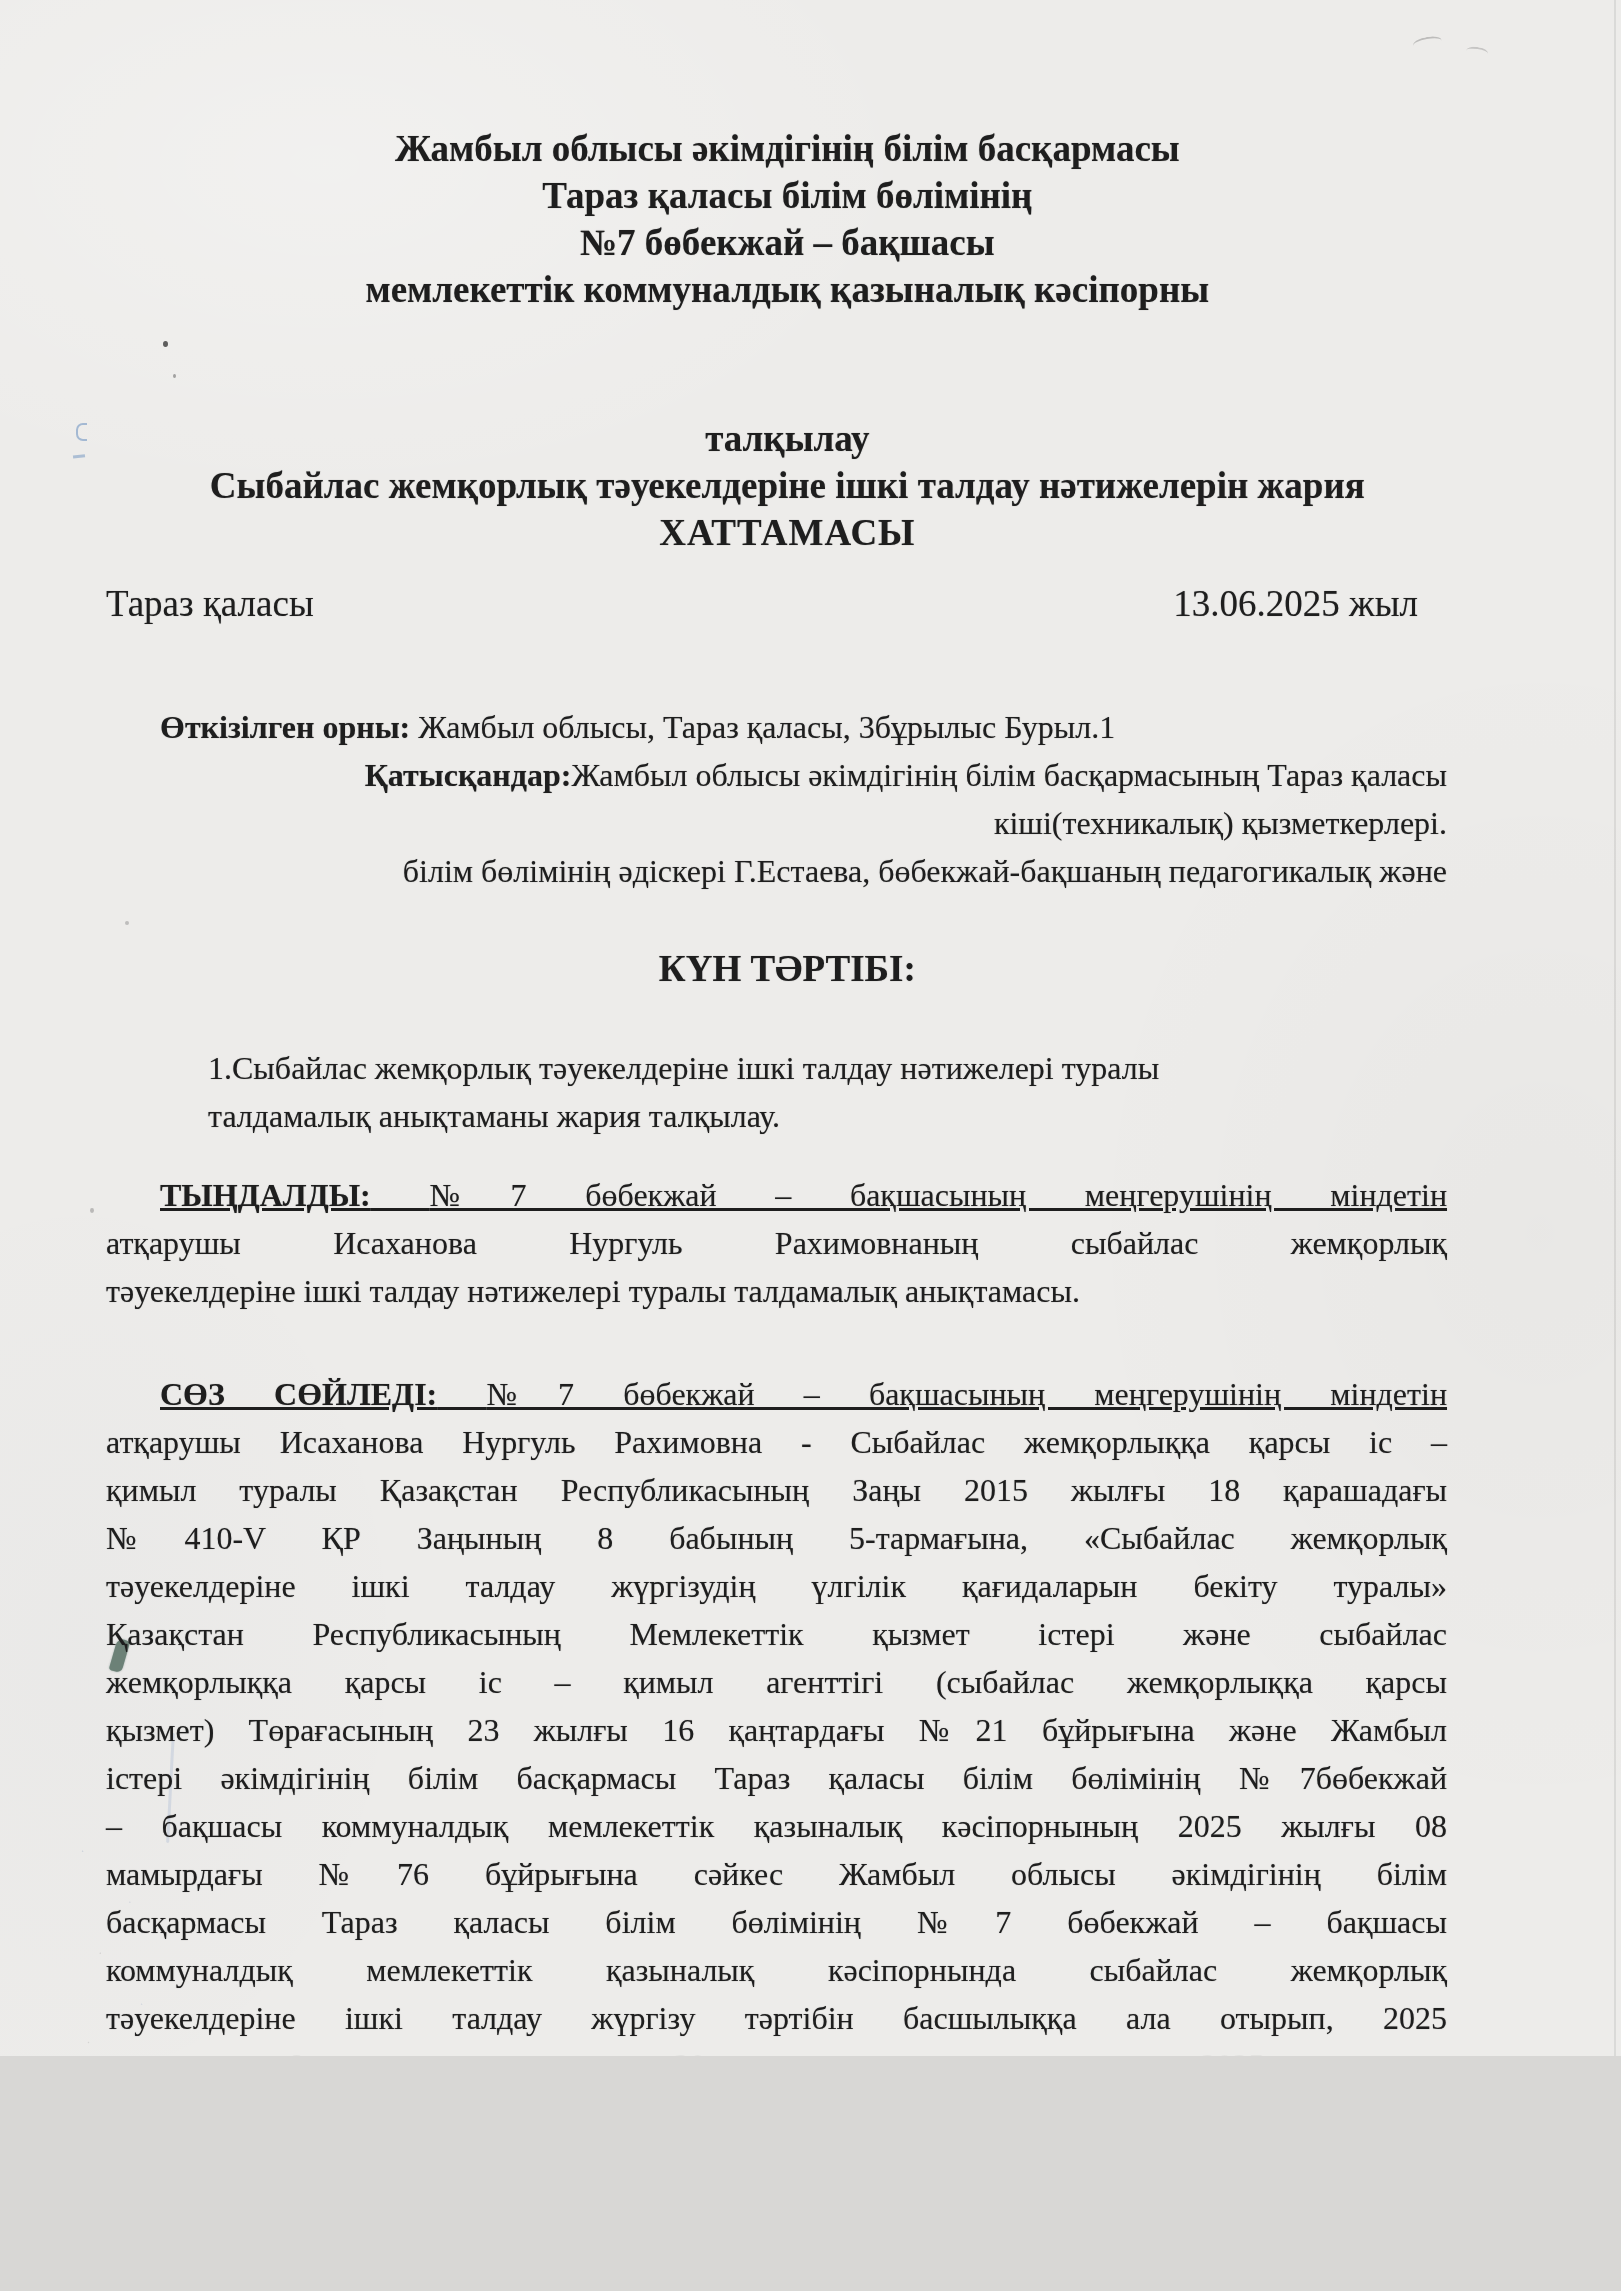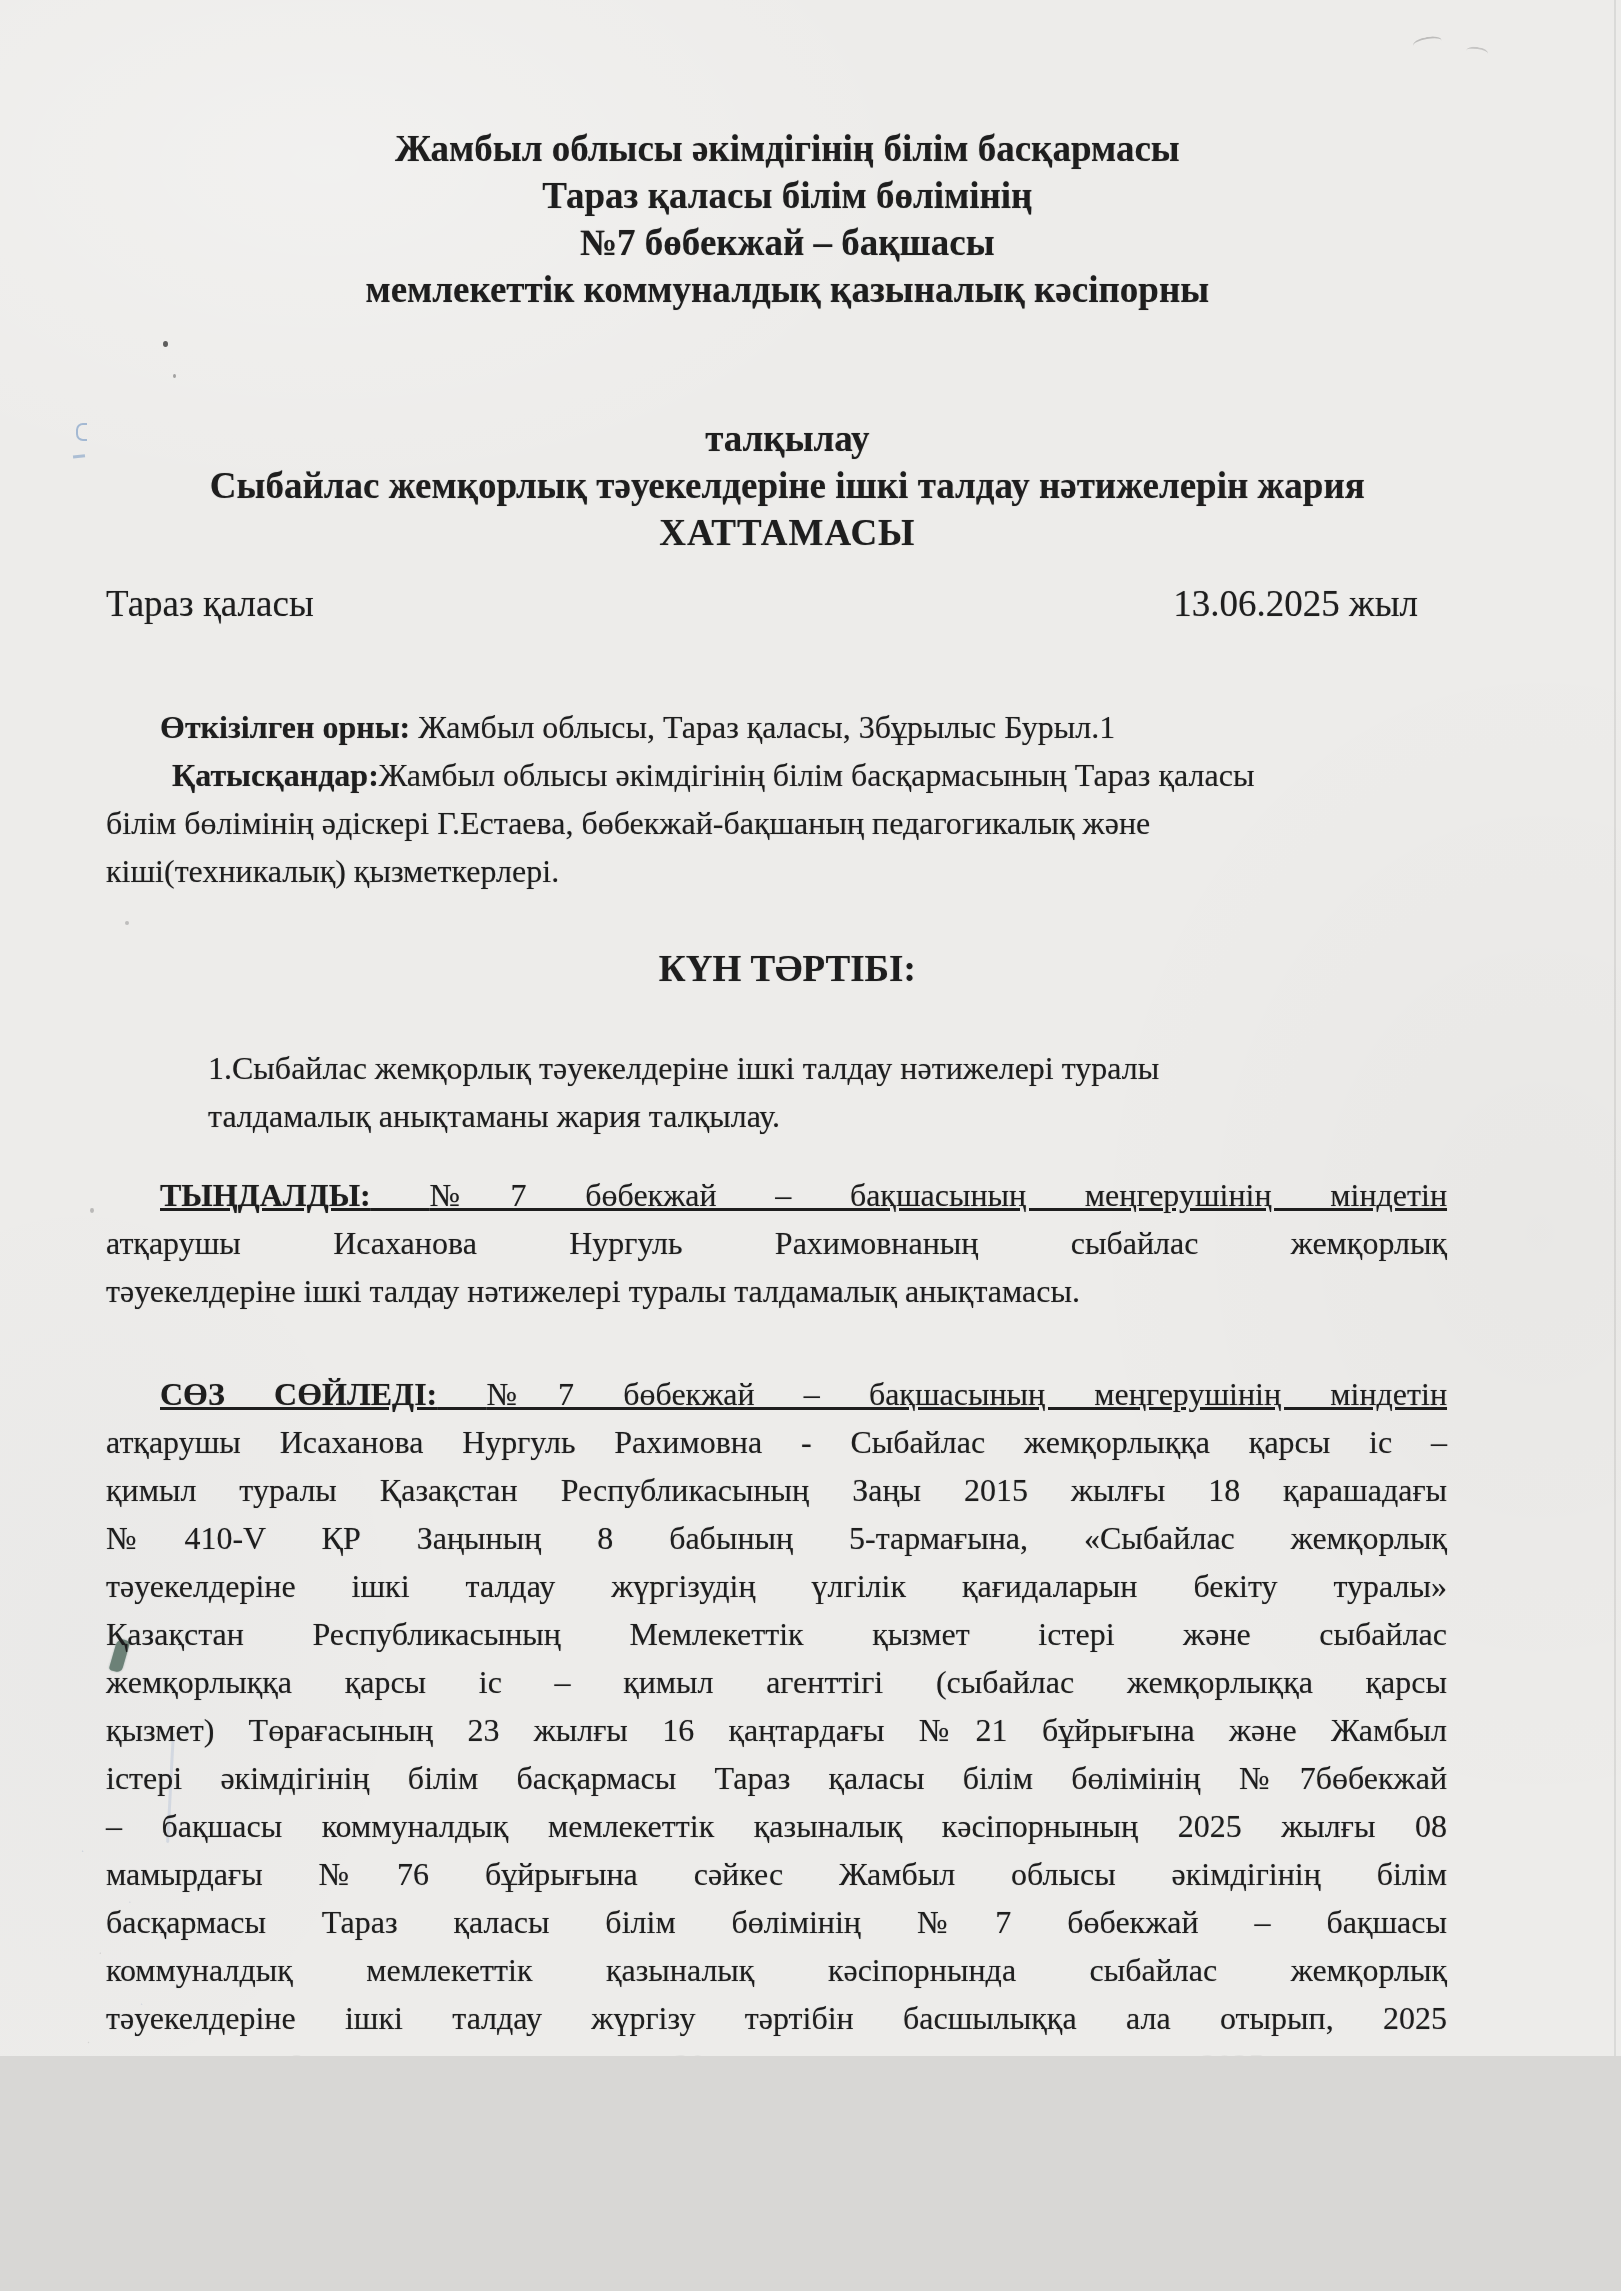--- a/index.html
+++ b/index.html
@@ -17,21 +17,21 @@
     color:#1e1e1e;
   }
   .content{position:absolute;left:106px;top:0;width:1341px;}
   .txt{text-shadow:0 0 1px rgba(40,40,40,0.45);}
   .org-header{margin-top:125px;text-align:center;padding-left:21.6px;font-weight:bold;font-size:37px;line-height:47px;}
   .doc-title{margin-top:102px;text-align:center;padding-left:21.6px;font-weight:bold;font-size:37px;line-height:47px;}
   .protocol-word{letter-spacing:1px;}
   .meta-row{margin-top:23.5px;display:flex;justify-content:space-between;font-weight:normal;font-size:37px;line-height:47px;padding-right:29px;}
   .body-text{font-size:32px;line-height:48px;}
   .venue{margin-top:76px;text-indent:54px;}
-  .participants .pline{ text-align:left;}
+  .participants .pline{ text-align:right;}
   .participants .pline.first{text-indent:66px;}
   .section-heading{margin-top:50px;text-align:center;padding-left:21.6px;font-weight:bold;font-size:37px;line-height:48px;}
   .agenda{margin-top:51px;margin-left:102px;}
   .heard{margin-top:31px;}
   .speech{margin-top:55px;}
   .jline{text-align:justify;text-align-last:justify;}
   .jline.first{text-indent:54px;text-decoration:underline;}
   .jline.plain-last{text-align:center;text-align-last:left;}
   .lbl{font-weight:bold;}
   
@@ -91,22 +91,22 @@
 
     <div class="meta-row txt">
       <span>Тараз қаласы</span>
       <span>13.06.2025 жыл</span>
     </div>
 
     <div class="venue body-text txt"><span class="lbl">Өткізілген орны:</span><span> Жамбыл облысы, Тараз қаласы, 3бұрылыс Бурыл.1</span></div>
 
     <div class="participants body-text txt">
       <div class="pline first"><span class="lbl">Қатысқандар:</span><span>Жамбыл облысы әкімдігінің білім басқармасының Тараз қаласы</span></div>
+      <div class="pline">кіші(техникалық) қызметкерлері.</div>
       <div class="pline">білім бөлімінің әдіскері Г.Естаева, бөбекжай-бақшаның педагогикалық және</div>
-      <div class="pline">кіші(техникалық) қызметкерлері.</div>
     </div>
 
     <div class="section-heading txt">КҮН ТӘРТІБІ:</div>
 
     <div class="agenda body-text txt">
       <div>1.Сыбайлас жемқорлық тәуекелдеріне ішкі талдау нәтижелері туралы</div>
       <div>талдамалық анықтаманы жария талқылау.</div>
     </div>
 
     <div class="heard body-text txt">

